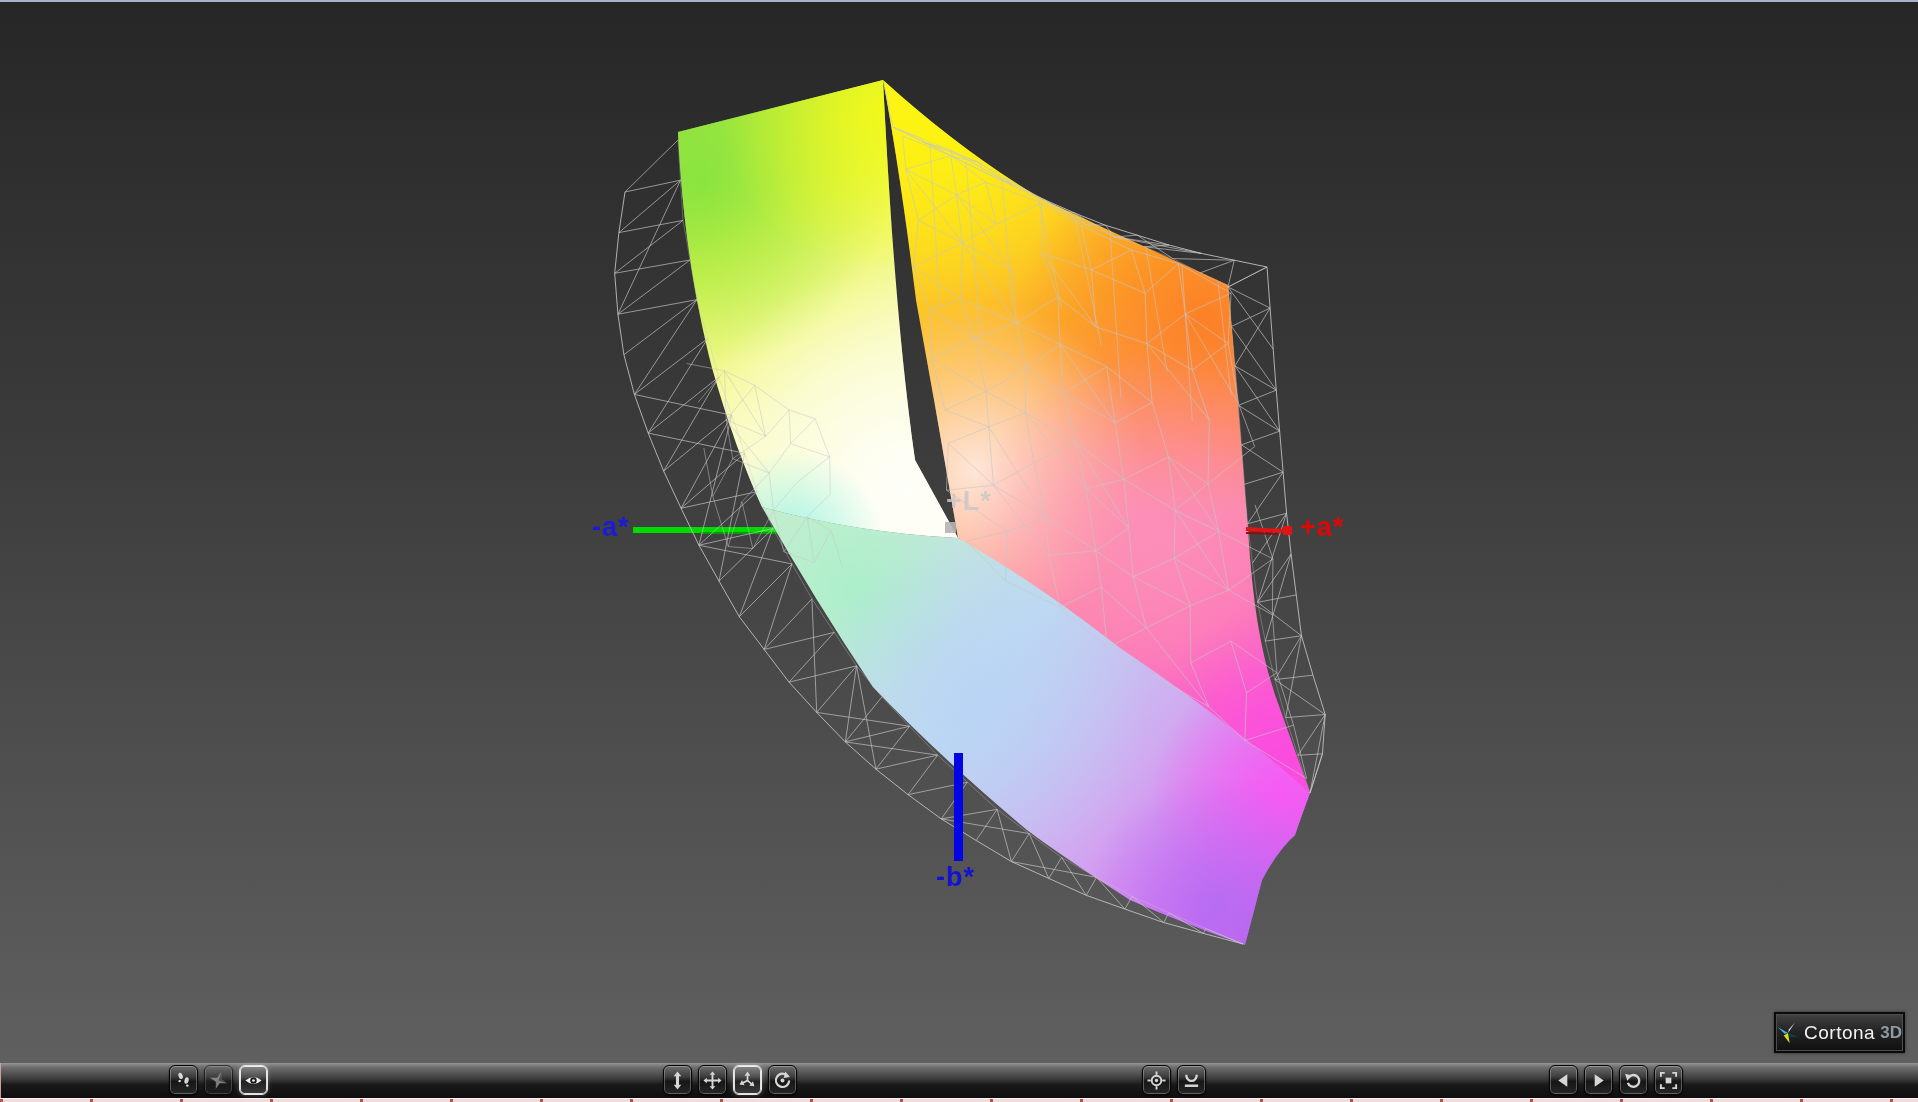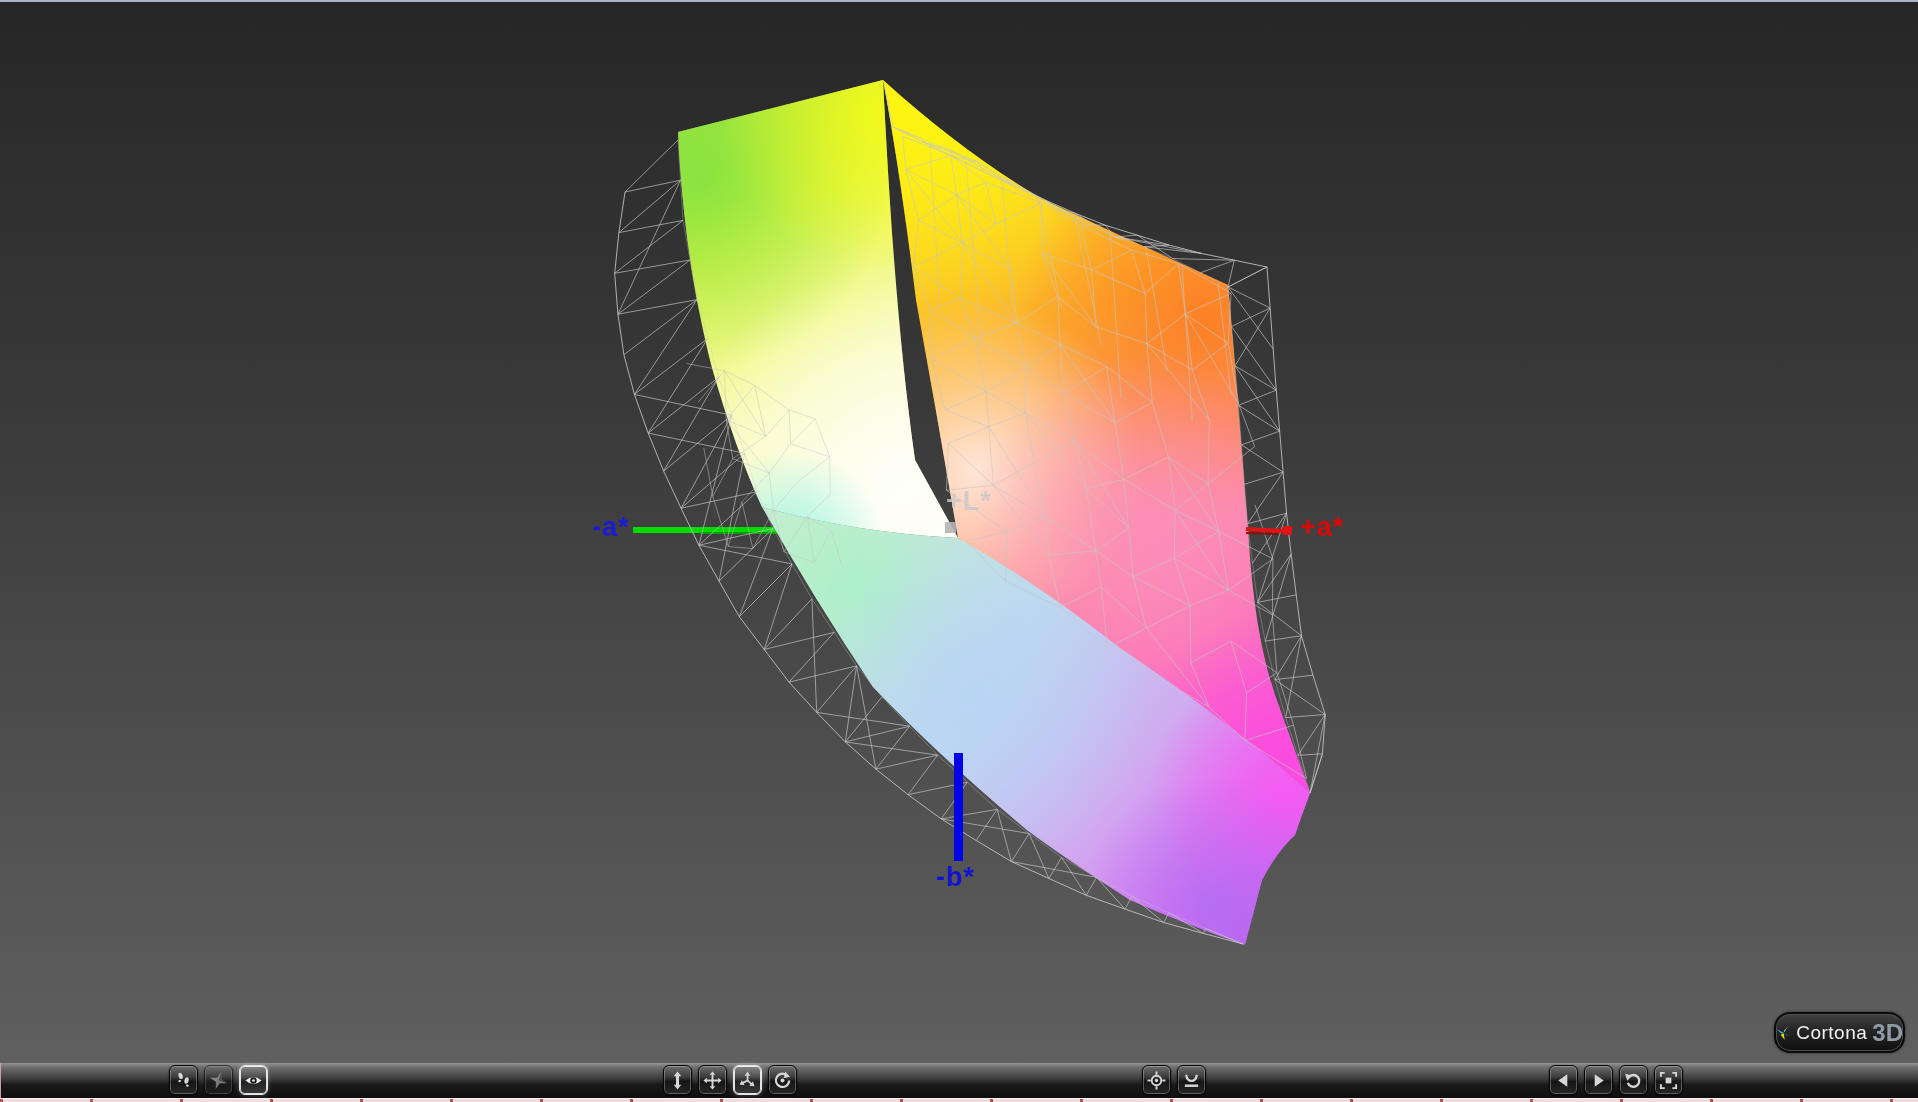--- a/index.html
+++ b/index.html
@@ -36,27 +36,27 @@
     box-shadow:inset 0 0 0 1px rgba(255,255,255,.85),0 0 5px rgba(255,255,255,.25);
   }
   .btn.disabled{opacity:.62;}
   .btn svg{width:19px;height:19px;display:block;}
   .bottom-strip{
     position:absolute;left:0;right:0;bottom:0;height:4px;
     background:repeating-linear-gradient(90deg,#b4524e 0 3px,#f0dcdc 3px 90px);
     box-shadow:inset 0 1px 0 #fff6f6;
   }
   .logo{
-    position:absolute;right:13px;bottom:49px;width:127px;height:37px;border-radius:16px;
+    position:absolute;right:13px;bottom:49px;width:127px;height:37px;border-radius:0;
     background:linear-gradient(180deg,#424242 0%,#242424 45%,#101010 100%);
     border:2px solid #0a0a0a;box-shadow:inset 0 0 0 1px #4e4e4e,0 0 3px rgba(0,0,0,.5);
     display:flex;align-items:center;justify-content:center;gap:5px;cursor:pointer;
   }
   .logo-text{font-size:19px;color:#f2f2f2;letter-spacing:.5px;}
-  .logo-suffix{font-size:24px;color:#8e9ba2;font-weight:bold;}
+  .logo-suffix{font-size:17px;color:#8e9ba2;font-weight:bold;}
 </style>
 </head>
 <body>
 
 <div class="stage">
   <div class="top-edge"></div>
 
   <svg id="scene" width="1918" height="1102">
       <defs>
         <linearGradient id="gA" gradientUnits="userSpaceOnUse" x1="678" y1="90" x2="940" y2="560">

